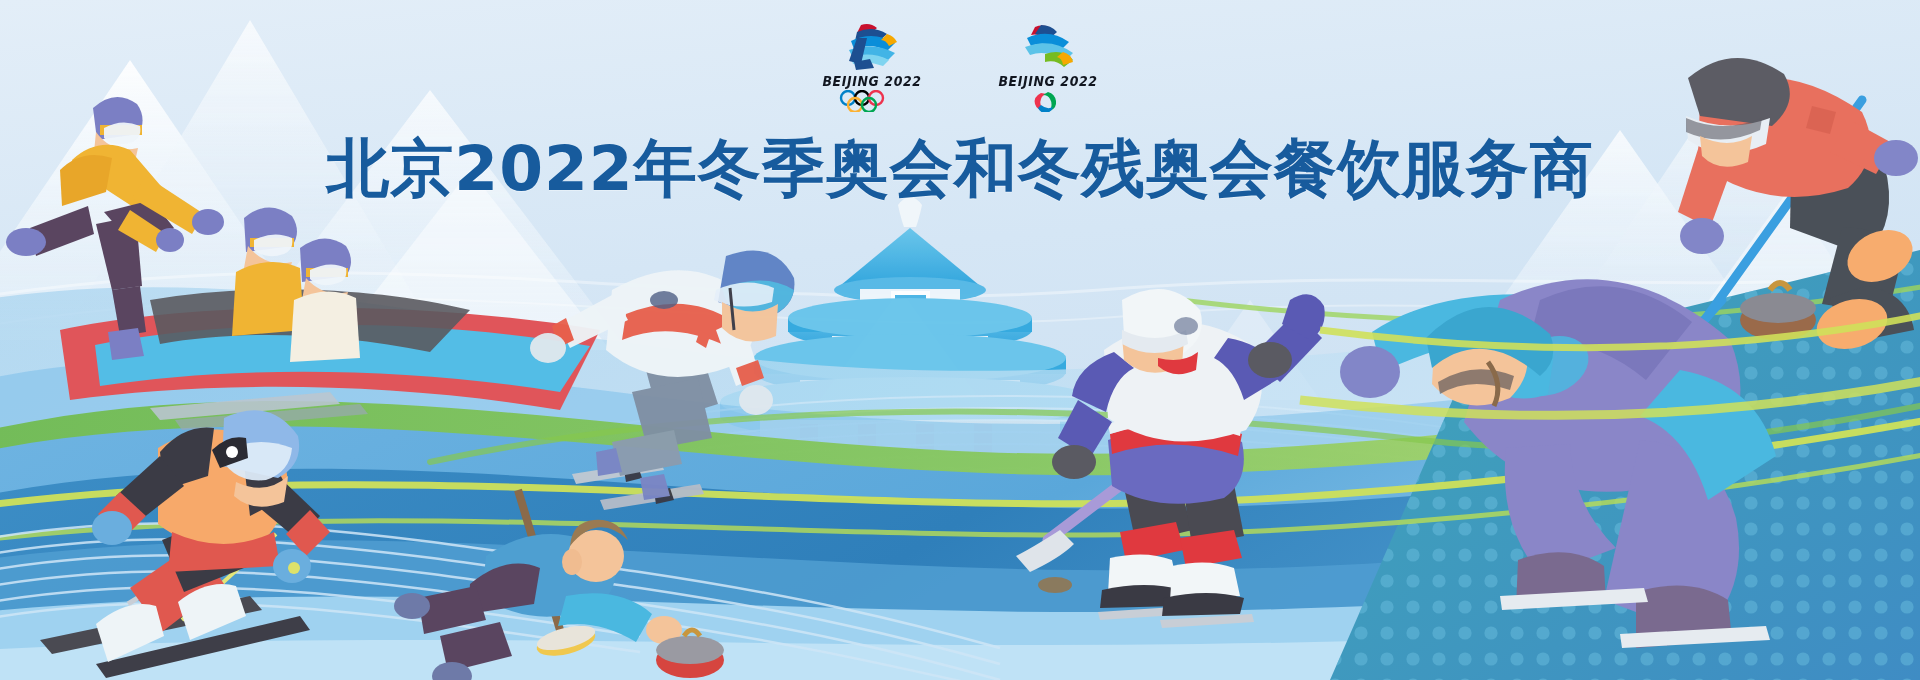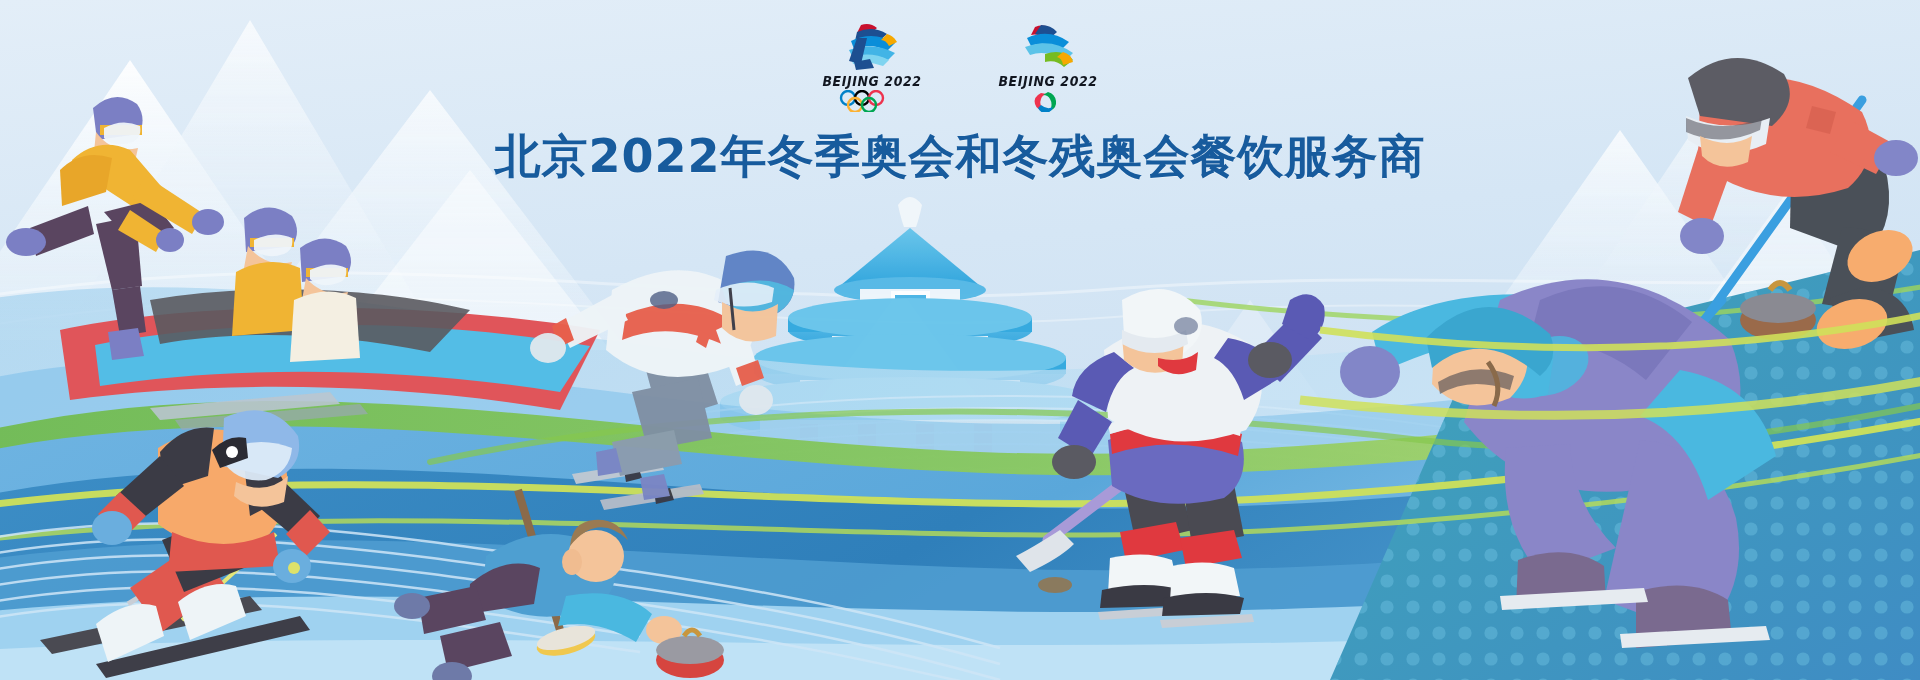--- a/index.html
+++ b/index.html
@@ -18,21 +18,21 @@
   .logo-word{
     font-family:"DejaVu Sans",sans-serif;font-weight:bold;font-style:italic;
     font-size:12.5px;letter-spacing:0.6px;color:#111620;margin-top:3px;
     transform:scaleY(1.12);
   }
   .logo-rings{height:22px;margin-top:2px;display:flex;align-items:center;justify-content:center;}
   #page-title{
     margin-top:14px;
     font-family:"DejaVu Sans","Liberation Sans",sans-serif;
     font-weight:bold;
-    font-size:46px;
+    font-size:63px;
     letter-spacing:1px;
     color:#175b9d;
     text-shadow:0 1px 0 rgba(255,255,255,.35);
   }
 </style>
 </head>
 <body>
 
 <div id="banner">
 

